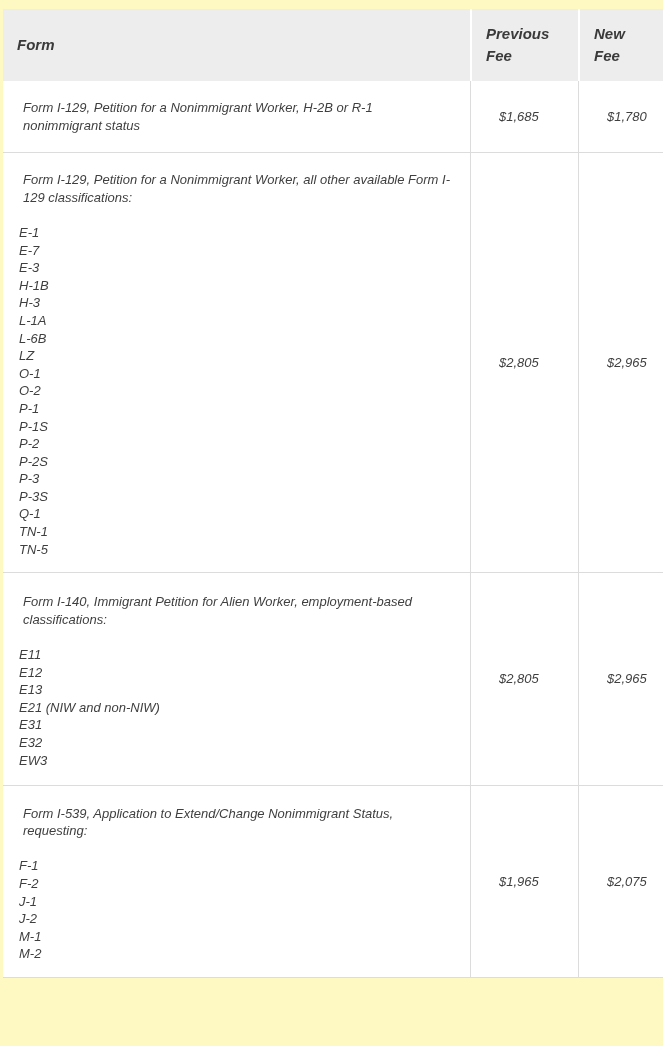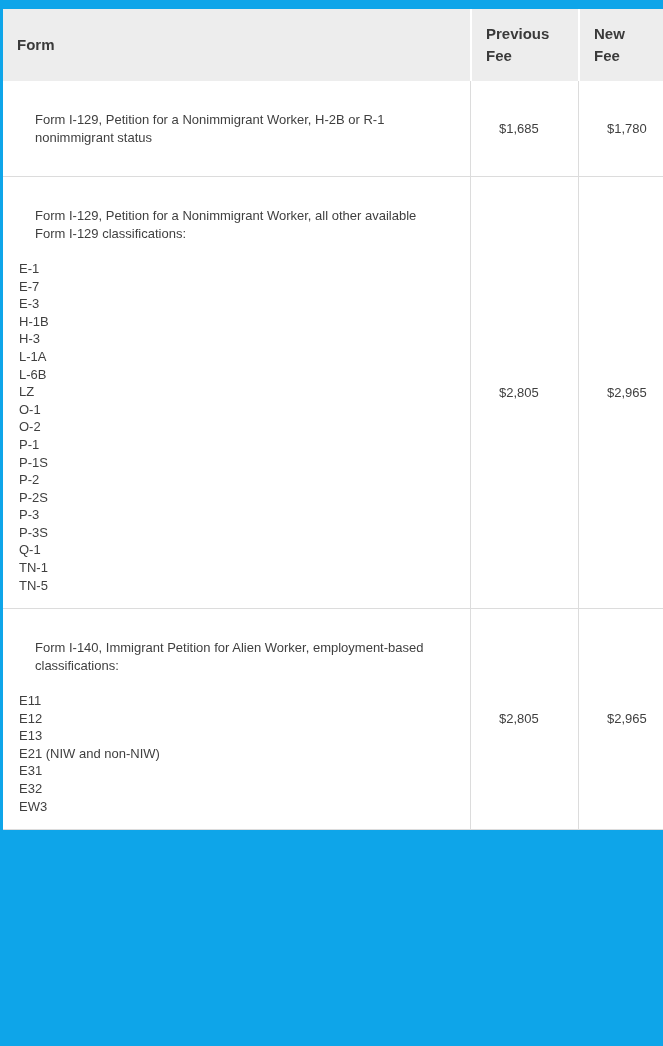--- a/index.html
+++ b/index.html
@@ -7,21 +7,22 @@
     width: 663px;
     height: 1046px;
     background: #ffffff;
     overflow: hidden;
     font-family: "Liberation Sans", "DejaVu Sans", sans-serif;
   }
   .page {
     width: 663px;
     height: 1046px;
     padding: 9px 0 0 3px;
-    background: #0ea5e9;
+    background: #fef9c3;
+    font-style: italic;
   }
   table.fee-table {
     border-collapse: separate;
     border-spacing: 0;
     width: 660px;
     table-layout: fixed;
   }
   col.col-form { width: 467px; }
   col.col-prev { width: 108px; }
   col.col-new  { width: 85px; }
@@ -45,21 +46,21 @@
     vertical-align: middle;
     padding: 14px 16px;
     border-bottom: 1px solid #dcdcdc;
     background: #ffffff;
   }
   td.fee-cell {
     border-left: 1px solid #dcdcdc;
     padding: 14px 12px 14px 28px;
   }
   tr.last-row td { border-bottom: none; }
-  .form-title { margin: 16px; }
+  .form-title { margin: 4px; }
   .form-title.has-list { margin-bottom: 17.6px; }
   .classification-item { display: block; }
 </style>
 </head>
 <body>
 
 <div class="page">
   <table class="fee-table">
     <colgroup>
       <col class="col-form">
@@ -118,15 +119,30 @@
               <span class="classification-item">E13</span>
               <span class="classification-item">E21 (NIW and non-NIW)</span>
               <span class="classification-item">E31</span>
               <span class="classification-item">E32</span>
               <span class="classification-item">EW3</span>
             </div>
           </td>
           <td class="fee-cell">$2,805</td>
           <td class="fee-cell">$2,965</td>
         </tr>
+        <tr style="height: 192px;">
+          <td>
+            <p class="form-title has-list">Form I-539, Application to Extend/Change Nonimmigrant Status, requesting:</p>
+            <div>
+              <span class="classification-item">F-1</span>
+              <span class="classification-item">F-2</span>
+              <span class="classification-item">J-1</span>
+              <span class="classification-item">J-2</span>
+              <span class="classification-item">M-1</span>
+              <span class="classification-item">M-2</span>
+            </div>
+          </td>
+          <td class="fee-cell">$1,965</td>
+          <td class="fee-cell">$2,075</td>
+        </tr>
       </tbody>
   </table>
 </div>
 
 </body></html>

